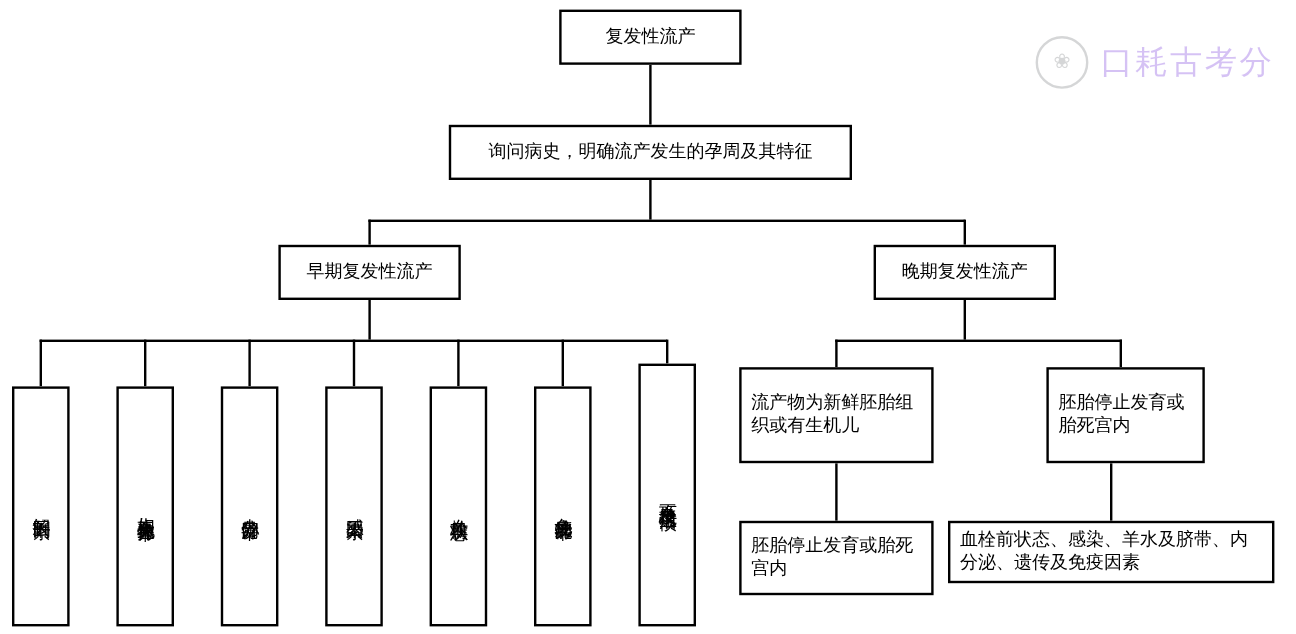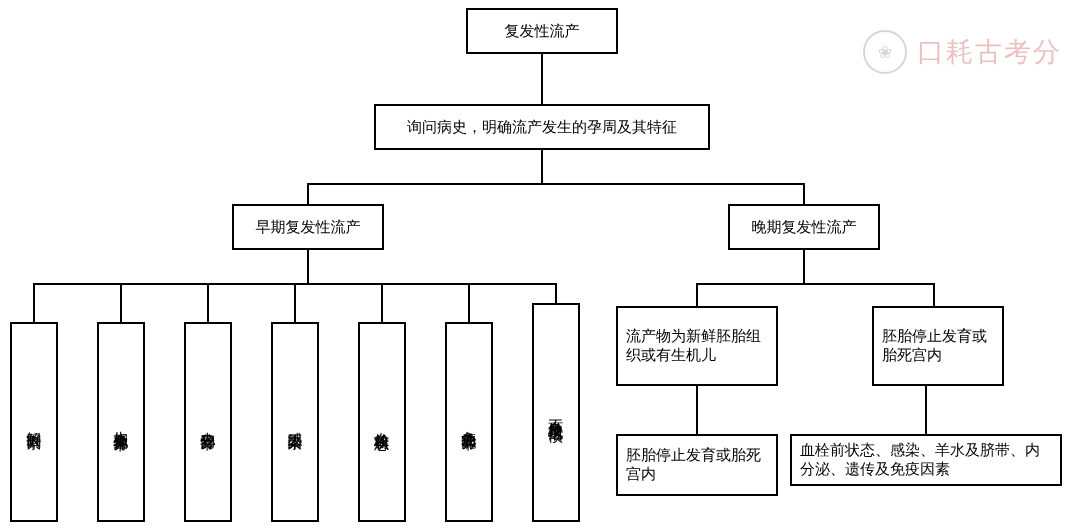--- a/index.html
+++ b/index.html
@@ -48,21 +48,21 @@
     z-index:5;
   }
   .wm-seal{
     width:40px;height:40px;border-radius:50%;
     border:2px solid #6b6f72;
     display:flex;align-items:center;justify-content:center;
     font-size:17px;color:#6b6f72;
   }
   .wm-text{
     font-family:"DejaVu Serif","Liberation Serif",serif;
-    font-size:27px;color:#b91c1c;letter-spacing:2px;
+    font-size:27px;color:#6d28d9;letter-spacing:2px;
     white-space:nowrap;
   }
   .edge-band{position:absolute;right:0;top:0;width:6px;height:528px;background:#ffffff;z-index:6;}
 </style>
 </head>
 <body>
 
 <div id="canvas">
 
   <div class="watermark">

